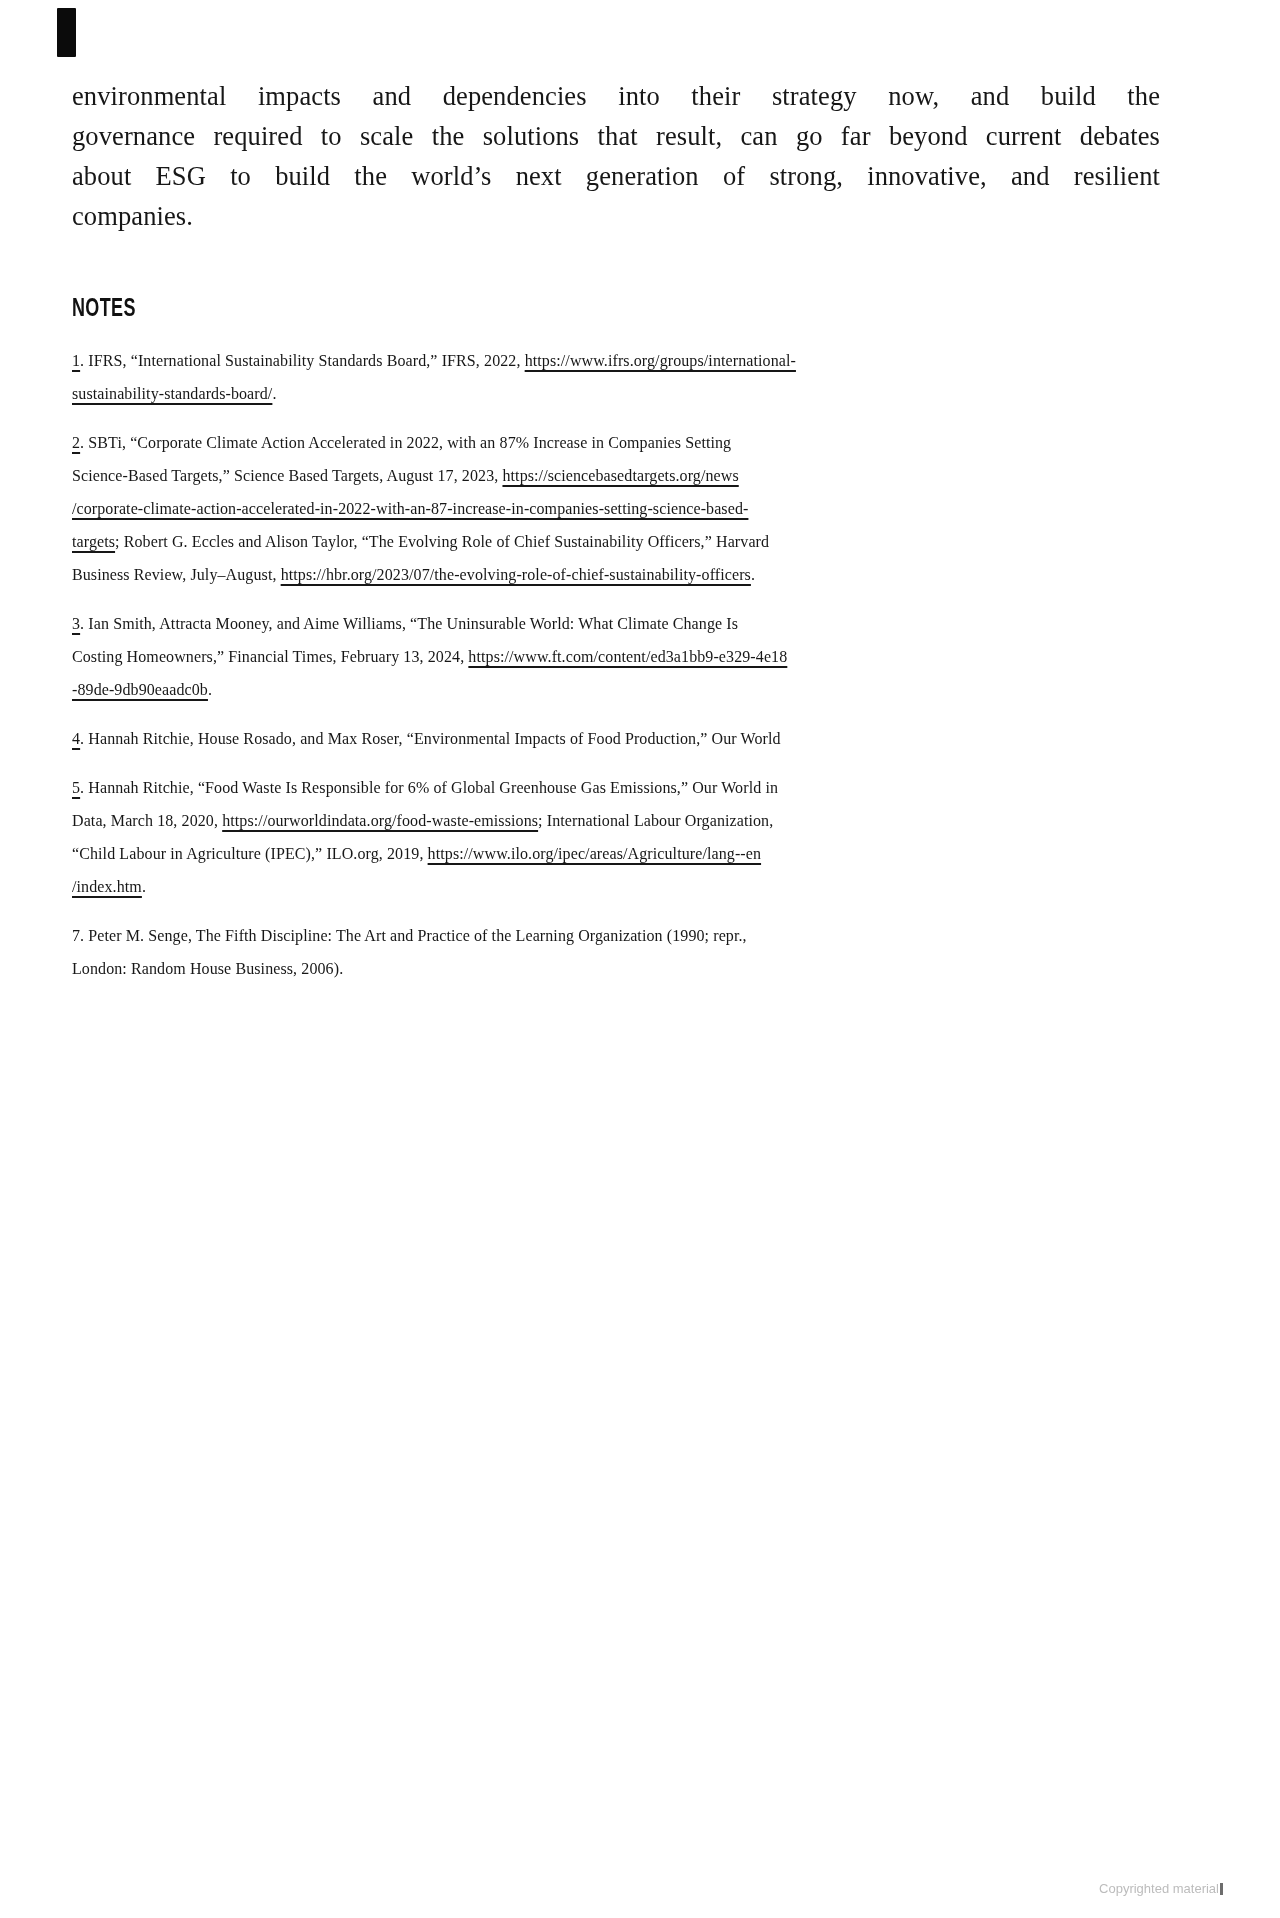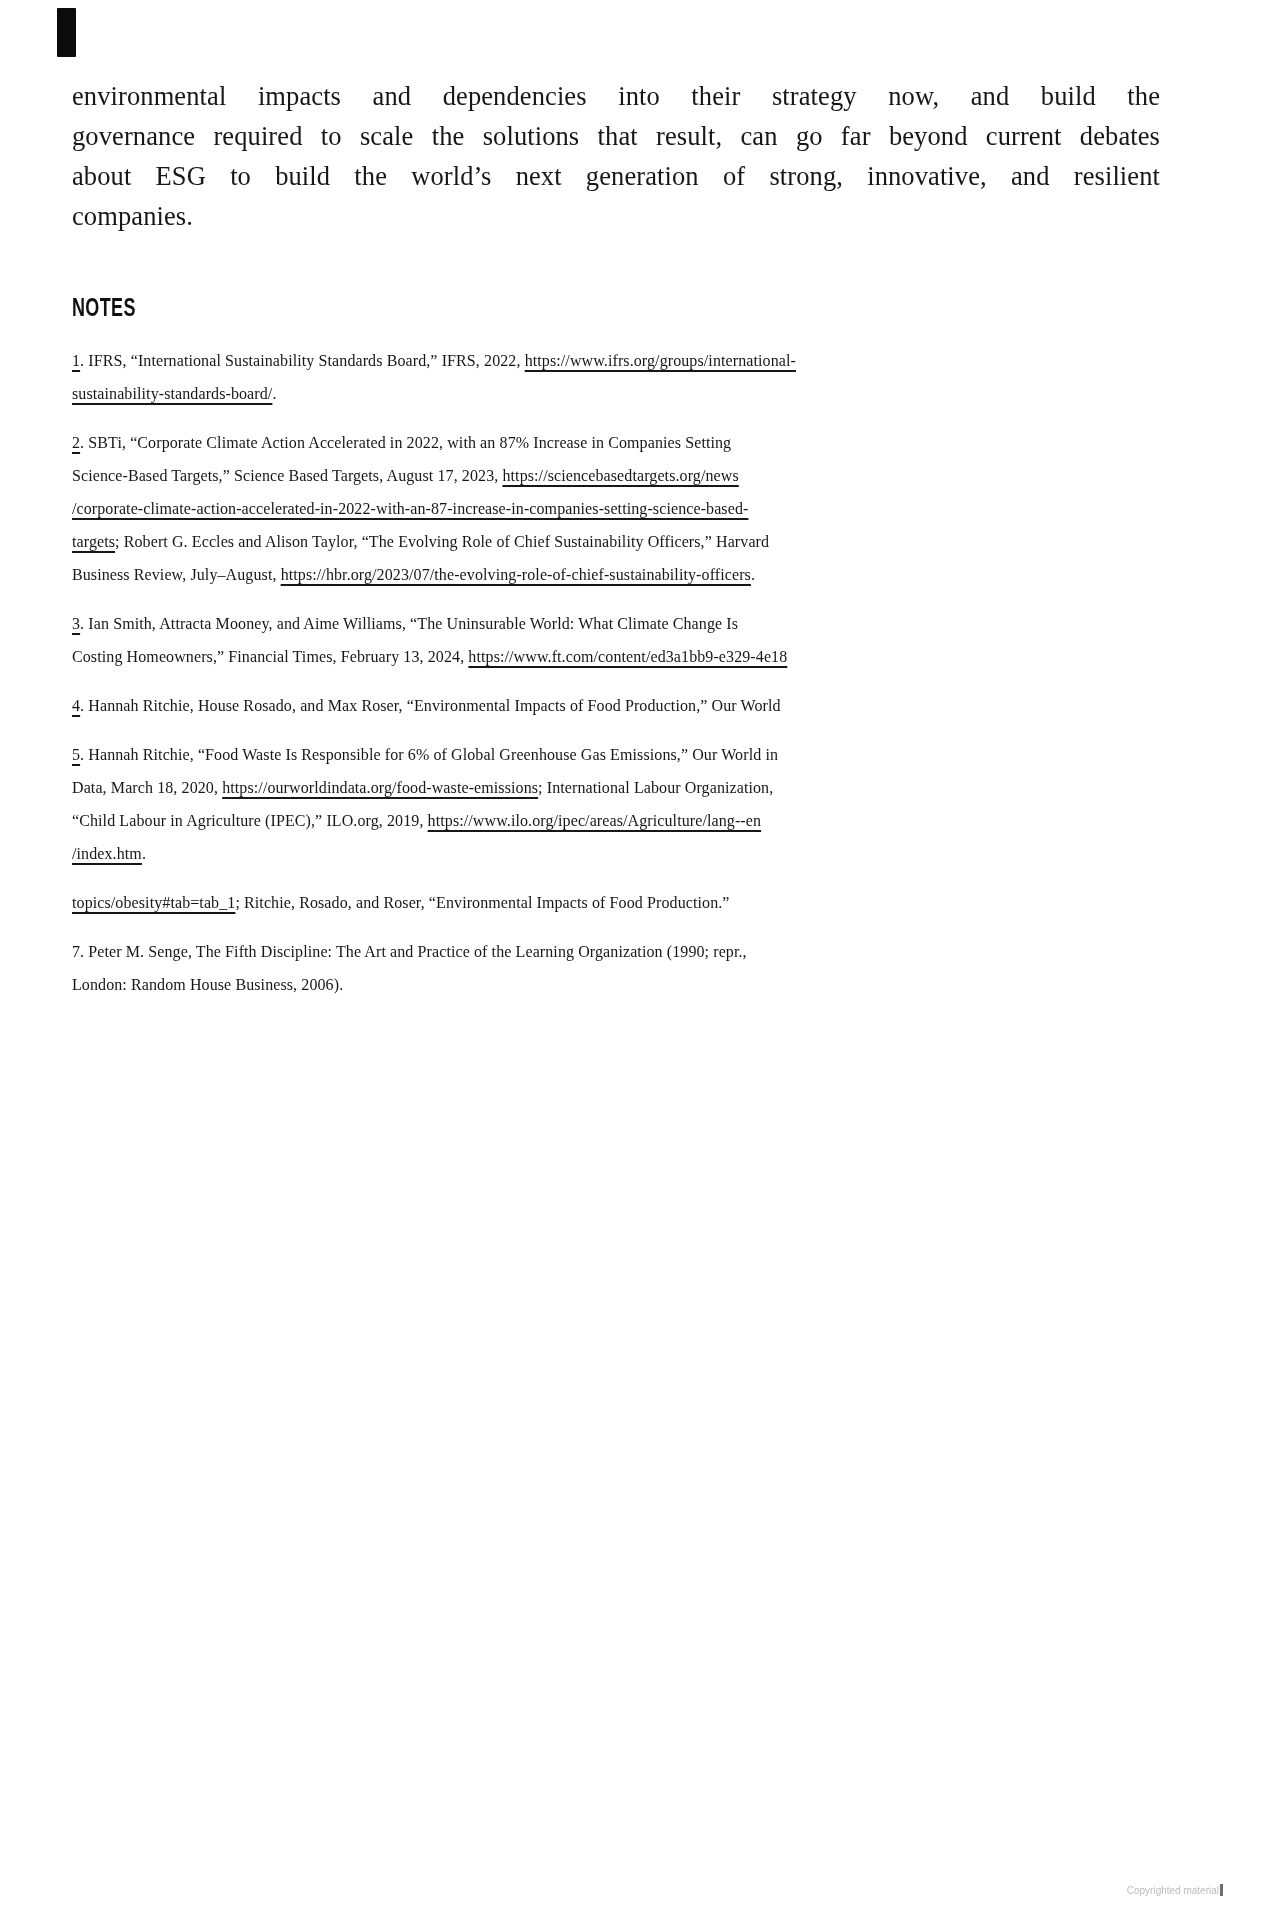--- a/index.html
+++ b/index.html
@@ -62,21 +62,21 @@
     text-underline-offset: 3.5px;
     text-decoration-thickness: 1.5px;
     color: #171717;
     cursor: pointer;
   }
   .it { }
   .copyright {
     position: absolute;
     right: 57px; bottom: 22px;
     font-family: "Liberation Sans", sans-serif;
-    font-size: 10px;
+    font-size: 13px;
     color: #bcbcbc;
     display: flex;
     align-items: center;
   }
   .edge-tick {
     display: inline-block;
     width: 3px; height: 12px;
     background: #6d6d6d;
     margin-left: 1px;
   }
@@ -104,32 +104,32 @@
       <div class="note">
         <div class="note-line"><span class="lk">2</span><span>. SBTi, “Corporate Climate Action Accelerated in 2022, with an 87% Increase in Companies Setting</span></div>
         <div class="note-line"><span>Science-Based Targets,” Science Based Targets, August 17, 2023, </span><span class="lk">https://sciencebasedtargets.org/news</span></div>
         <div class="note-line"><span class="lk">/corporate-climate-action-accelerated-in-2022-with-an-87-increase-in-companies-setting-science-based-</span></div>
         <div class="note-line"><span class="lk">targets</span><span>; Robert G. Eccles and Alison Taylor, “The Evolving Role of Chief Sustainability Officers,” </span><span class="it">Harvard</span></div>
         <div class="note-line"><span class="it">Business Review</span><span>, July–August, </span><span class="lk">https://hbr.org/2023/07/the-evolving-role-of-chief-sustainability-officers</span><span>.</span></div>
       </div>
       <div class="note">
         <div class="note-line"><span class="lk">3</span><span>. Ian Smith, Attracta Mooney, and Aime Williams, “The Uninsurable World: What Climate Change Is</span></div>
         <div class="note-line"><span>Costing Homeowners,” </span><span class="it">Financial Times</span><span>, February 13, 2024, </span><span class="lk">https://www.ft.com/content/ed3a1bb9-e329-4e18</span></div>
+        <div class="note-line"><span class="lk">-89de-9db90eaadc0b</span><span>.</span></div>
       </div>
       <div class="note">
         <div class="note-line"><span class="lk">4</span><span>. Hannah Ritchie, House Rosado, and Max Roser, “Environmental Impacts of Food Production,” Our World</span></div>
       </div>
       <div class="note">
         <div class="note-line"><span class="lk">5</span><span>. Hannah Ritchie, “Food Waste Is Responsible for 6% of Global Greenhouse Gas Emissions,” Our World in</span></div>
         <div class="note-line"><span>Data, March 18, 2020, </span><span class="lk">https://ourworldindata.org/food-waste-emissions</span><span>; International Labour Organization,</span></div>
         <div class="note-line"><span>“Child Labour in Agriculture (IPEC),” ILO.org, 2019, </span><span class="lk">https://www.ilo.org/ipec/areas/Agriculture/lang--en</span></div>
         <div class="note-line"><span class="lk">/index.htm</span><span>.</span></div>
       </div>
       <div class="note">
-        <div class="note-line"><span class="lk">topics/obesity#tab=tab_1</span><span>; Ritchie, Rosado, and Roser, “Environmental Impacts of Food Production.”</span></div>
       </div>
       <div class="note">
         <div class="note-line"><span>7. Peter M. Senge, </span><span class="it">The Fifth Discipline: The Art and Practice of the Learning Organization</span><span> (1990; repr.,</span></div>
         <div class="note-line"><span>London: Random House Business, 2006).</span></div>
       </div>
     </div>
 </div>
 
 <div class="copyright">
   <span>Copyrighted material</span>

